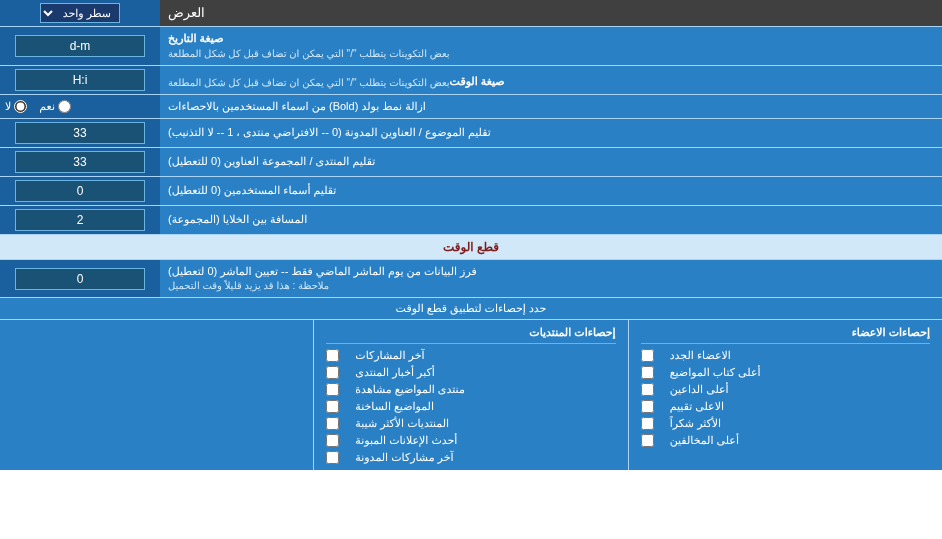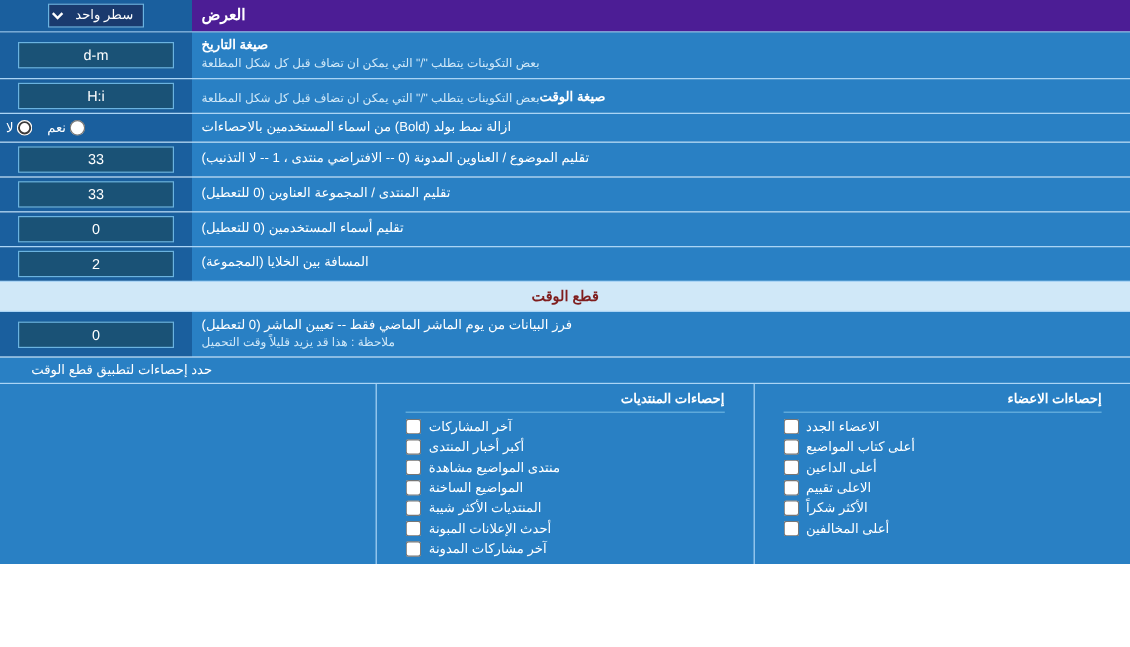--- a/index.html
+++ b/index.html
@@ -81,21 +81,21 @@
     }
 
     .checkboxes-grid {
       display: flex;
       width: 100%;
       background: #2980c4;
     }
 
     .checkbox-col {
       flex: 1;
-      padding: 4px 24px;
+      padding: 4px 12px;
       border-left: 1px solid #aad4f5;
     }
 
     .checkbox-col:last-child {
       border-left: none;
     }
 
     .checkbox-col-header {
       color: #fff;
       font-weight: bold;
@@ -103,37 +103,37 @@
       text-align: right;
       padding: 2px 0 4px 0;
       border-bottom: 1px solid #6bb3e0;
       margin-bottom: 3px;
     }
 
     .checkbox-item {
       display: flex;
       align-items: center;
       justify-content: flex-end;
-      gap: 6px;
+      gap: 16px;
       padding: 2px 0;
       color: #fff;
       font-size: 11px;
     }
 
     .checkbox-item input[type=checkbox] {
       accent-color: #fff;
     }
   </style>
 </head>
 <body>
 
 <div style="width:942px; overflow:hidden;">
 
   <div class="row" style="background:#1a5f9e;">
-    <div class="label-cell" style="background:#4c1d95; justify-content:flex-end; font-weight:bold; font-size:13px;">
+    <div class="label-cell" style="background:#404040; justify-content:flex-end; font-weight:normal; font-size:13px;">
       <span>العرض</span>
     </div>
     <div class="input-cell" style="background:#1a5f9e; justify-content:center;">
       <select style="background:#1a3a6e; color:#fff; border:1px solid #6bb3e0; padding:2px 4px; font-size:11px;">
         <option>سطر واحد</option>
         <option>سطران</option>
         <option>ثلاثة أسطر</option>
       </select>
     </div>
   </div>
@@ -217,21 +217,21 @@
   <div class="row">
     <div class="label-cell" style="flex-direction:column; align-items:flex-end;">
       <div>فرز البيانات من يوم الماشر الماضي فقط -- تعيين الماشر (0 لتعطيل)</div>
       <div style="font-size:10px; color:#d0e8f8;">ملاحظة : هذا قد يزيد قليلاً وقت التحميل</div>
     </div>
     <div class="input-cell">
       <input class="input-field" type="text" value="0" style="">
     </div>
   </div>
 
-  <div style="background:#2980c4; color:#fff; text-align:left; padding:4px 26px; font-size:11px; border-bottom:1px solid #aad4f5;">
+  <div style="background:#2980c4; color:#fff; text-align:center; padding:4px 26px; font-size:11px; border-bottom:1px solid #aad4f5;">
     <span>حدد إحصاءات لتطبيق قطع الوقت</span>
   </div>
 
   <div class="checkboxes-grid">
 
     <div class="checkbox-col">
       <div class="checkbox-col-header">إحصاءات الاعضاء</div>
       <div class="checkbox-item">
         <span>الاعضاء الجدد</span>
         <input type="checkbox" style="">

